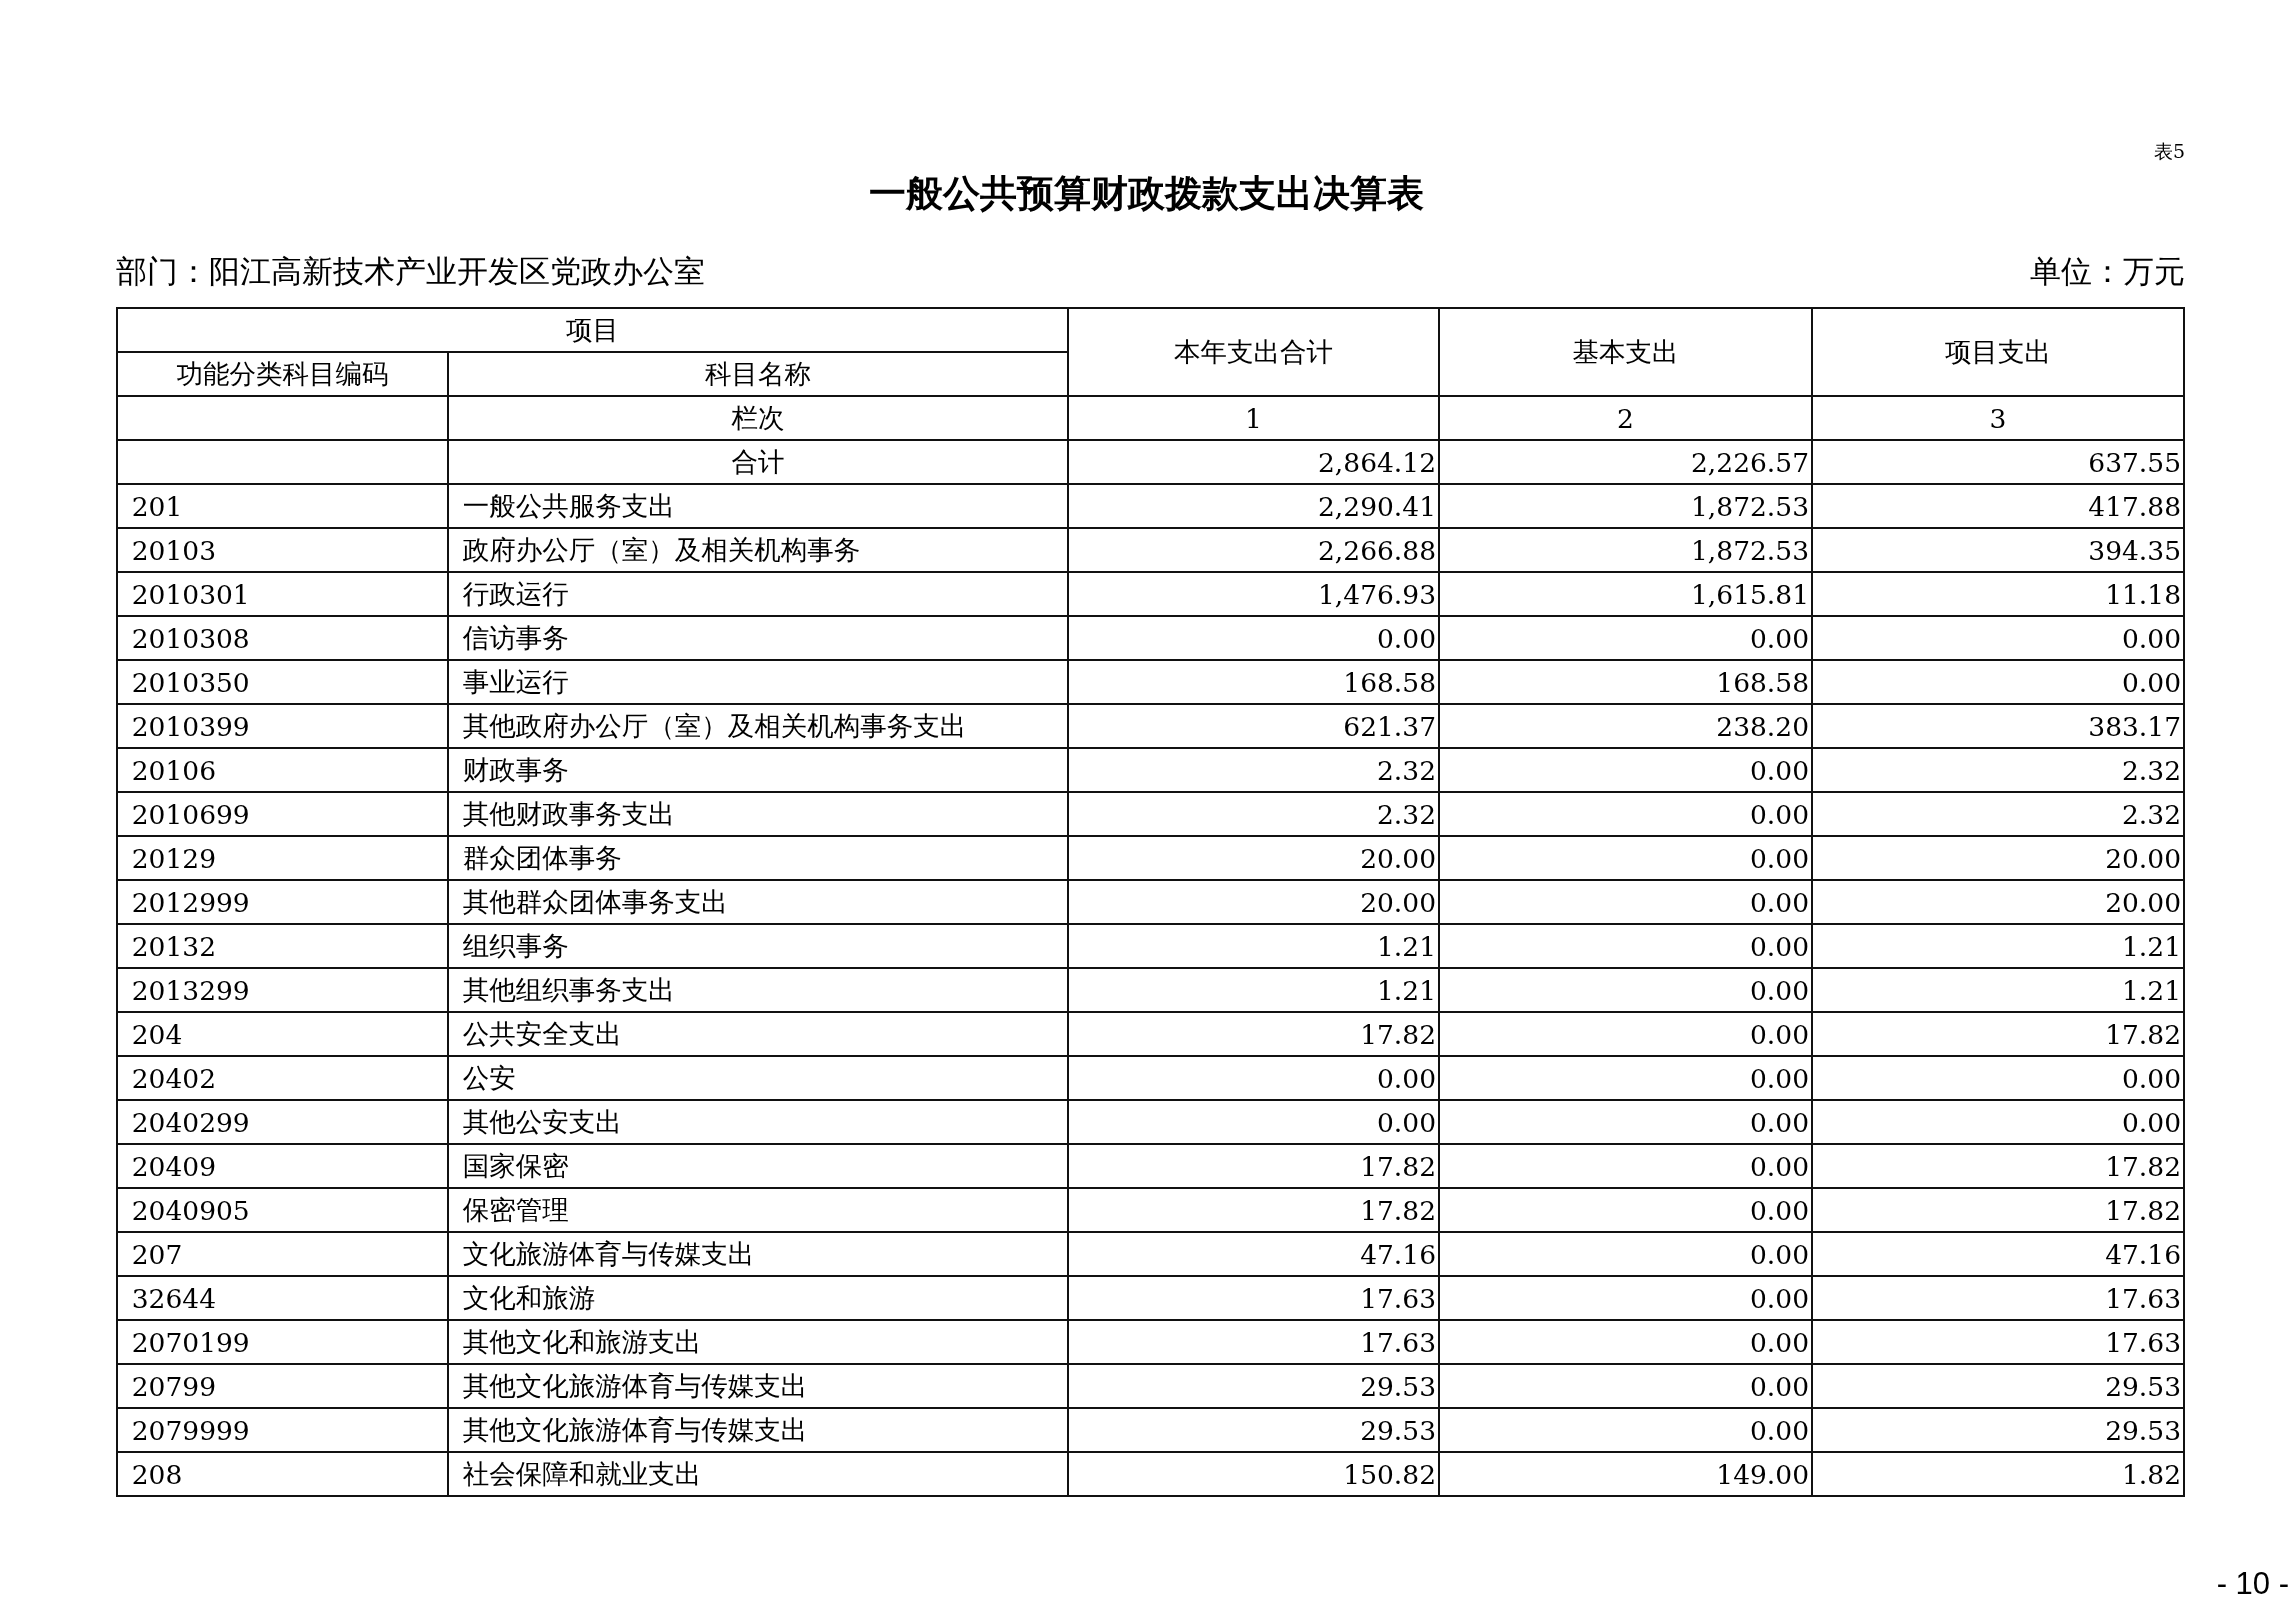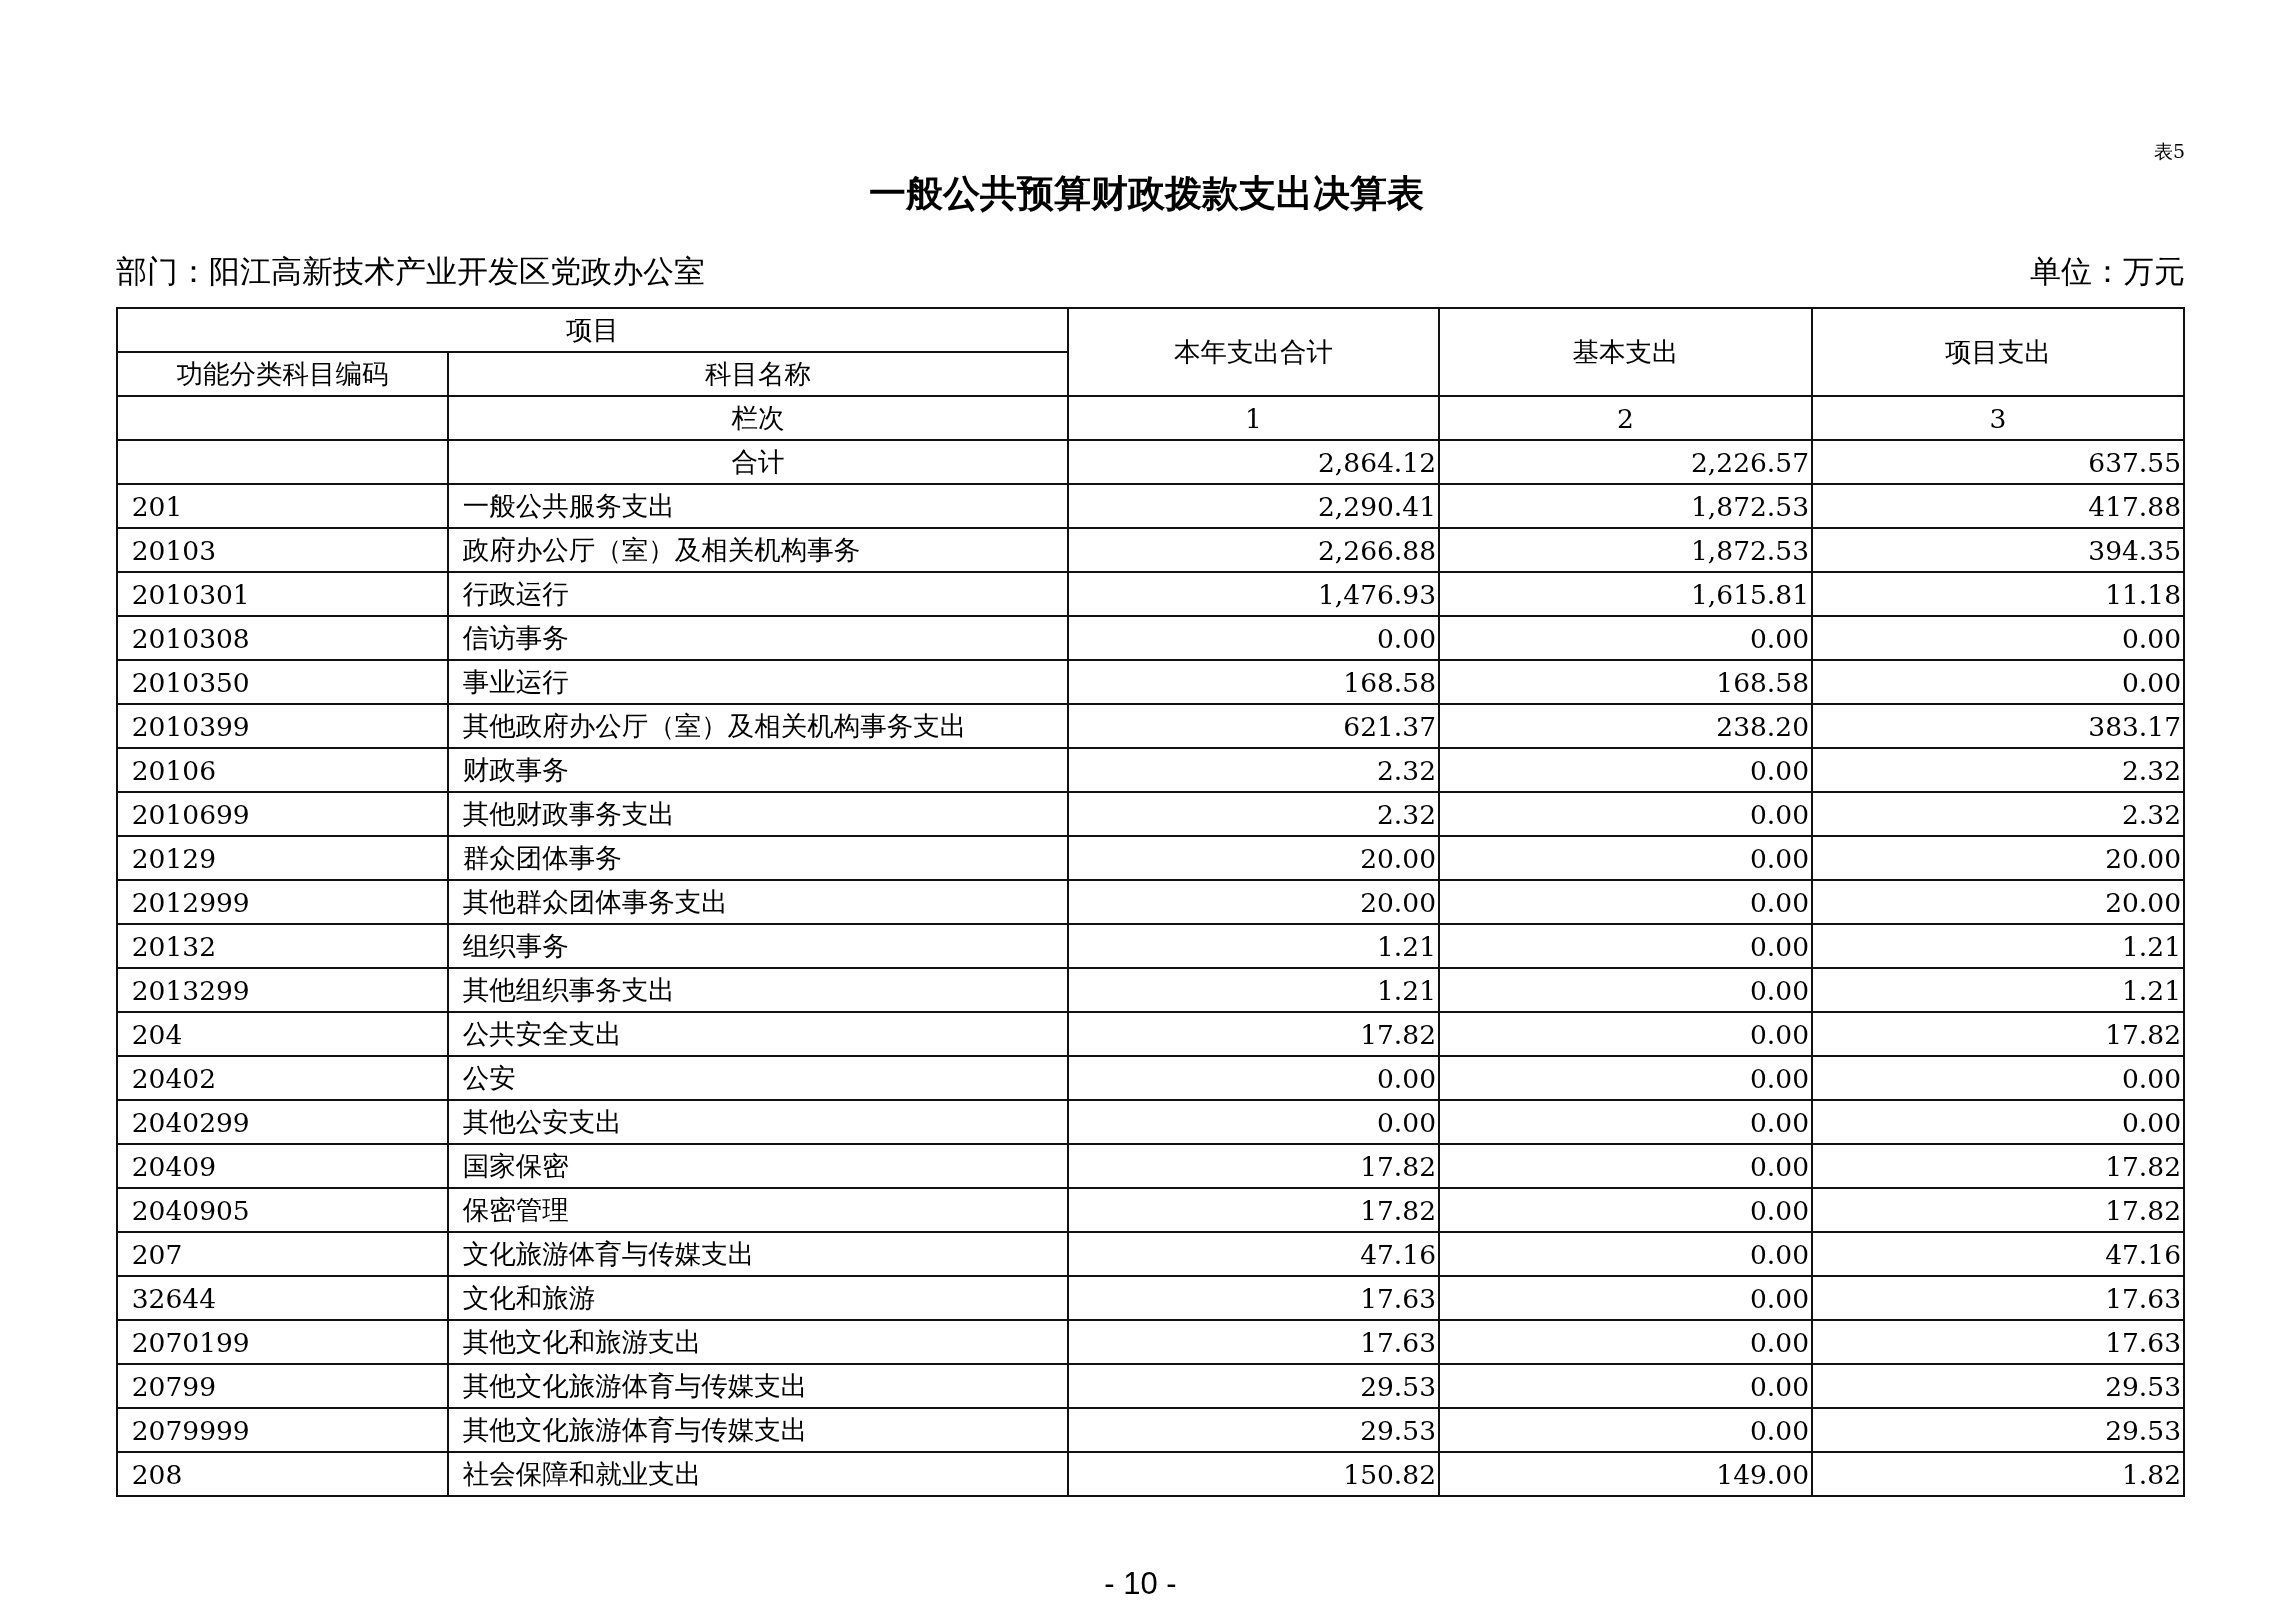--- a/index.html
+++ b/index.html
@@ -29,22 +29,22 @@
     table.budget td, table.budget th {
       border: 2px solid #111; padding: 0 2px; height: 42px;
       font-weight: normal; white-space: nowrap; overflow: hidden;
     }
     table.budget { border: 2.9px solid #000; margin-top: 13px; }
     .c { text-align: center; }
     .l { text-align: left; padding-left: 13.7px !important; border-radius: 14px; }
     .r { text-align: right; padding-right: 2px !important; }
     .hdr td { height: 43px; }
     .page-num {
-      position: absolute; left: 0; right: 12px; top: 1566px;
-      text-align: center; font-size: 31px;
+      position: absolute; left: 0; right: 4px; top: 1566px;
+      text-align: right; font-size: 31px;
       font-family: "Liberation Sans", sans-serif;
     }
   </style>
 </head>
 <body>
 
 <div class="table-no">表5</div>
 <div class="title">一般公共预算财政拨款支出决算表</div>
 <div class="meta-row">
   <span>部门：阳江高新技术产业开发区党政办公室</span>

